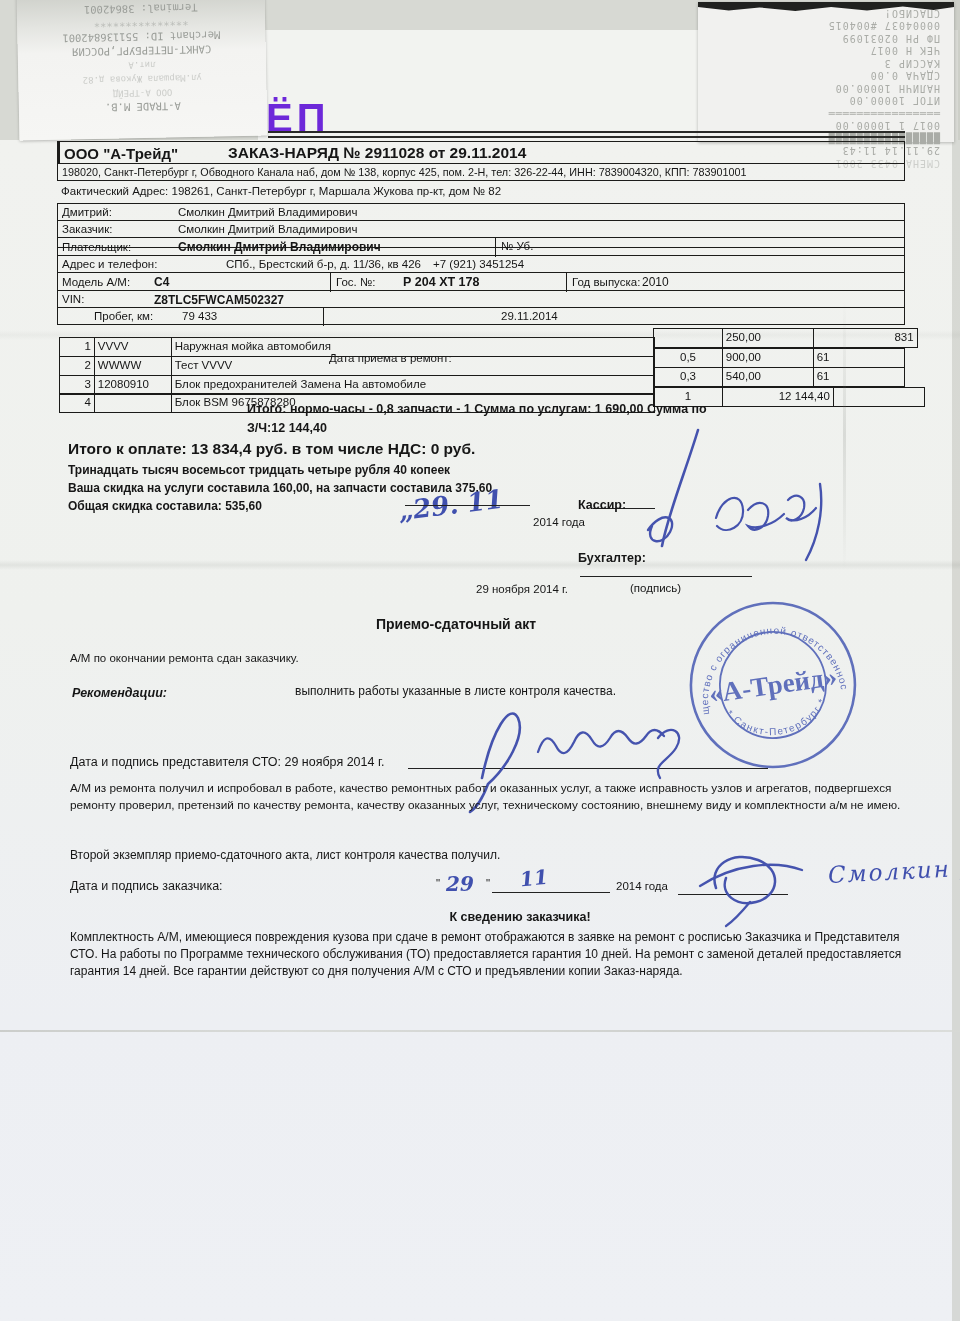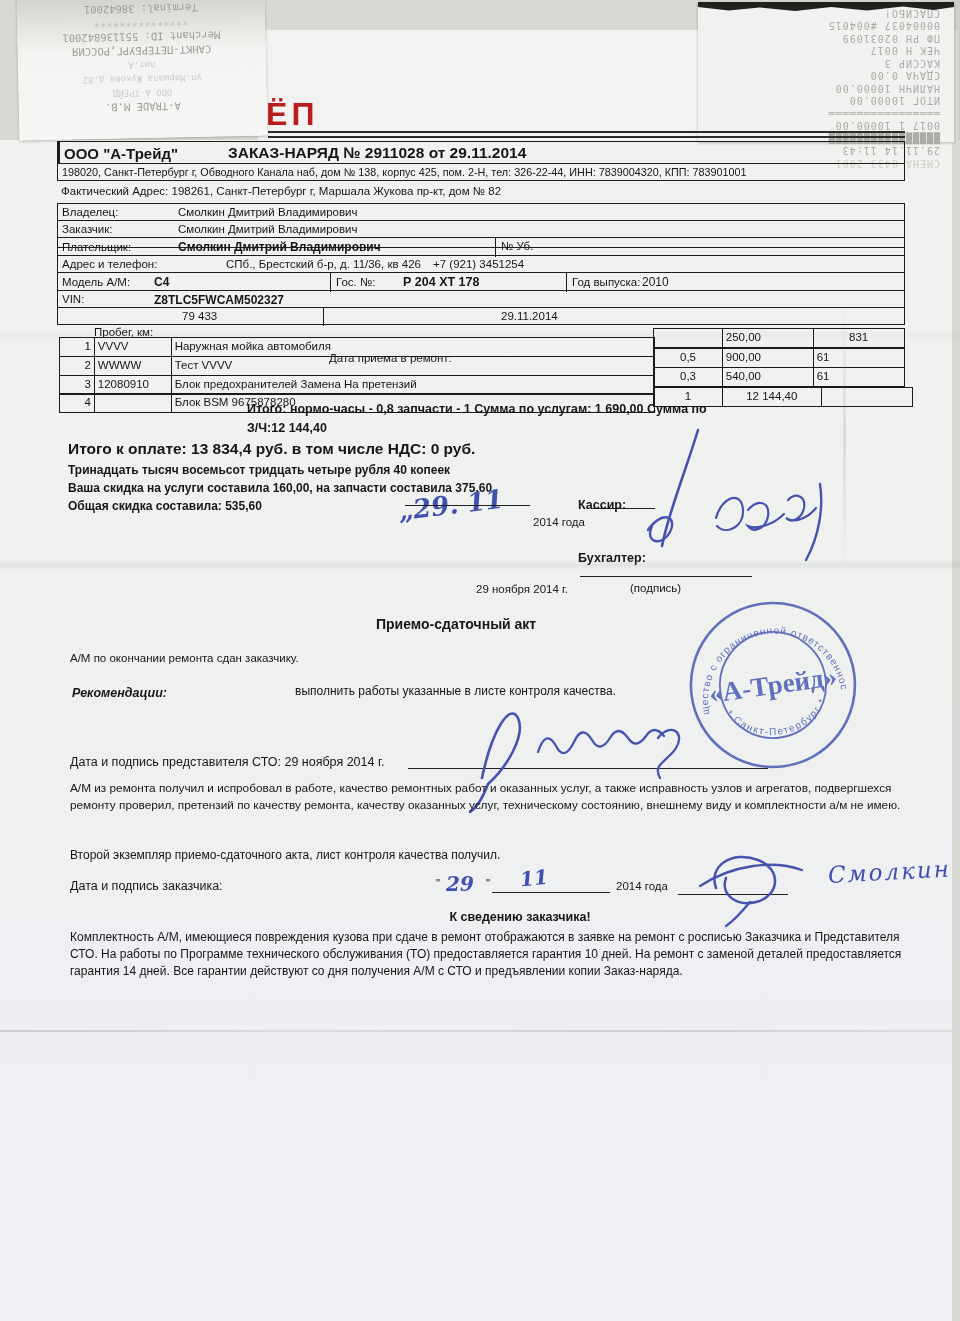--- a/index.html
+++ b/index.html
@@ -24,21 +24,21 @@
   .receipt-left{left:18px;top:-6px;width:248px;height:144px;background:linear-gradient(180deg,#cfd1cb 0%,#e4e5e1 22%,#f3f3f1 40%,#f6f6f4 100%);transform:rotate(-1.2deg);}
   .receipt-left .flip{padding:8px 10px;color:#9b9e99;font-family:"DejaVu Sans Mono",monospace;font-size:10.5px;line-height:14px;text-align:center;}
   .receipt-left .ln:nth-child(2),.receipt-left .ln:nth-child(3),.receipt-left .ln:nth-child(4){opacity:.45;font-size:9px;}
   .receipt-left .ln:nth-child(7){opacity:.55;}
   .receipt-right{left:698px;top:2px;width:256px;height:140px;background:#f1f1ef;}
   .receipt-right .torn{position:absolute;left:0;top:0;width:256px;height:9px;background:#20211f;
     clip-path:polygon(0 0,100% 0,100% 55%,92% 90%,80% 50%,66% 95%,52% 55%,38% 100%,24% 60%,12% 95%,0 55%);}
   .receipt-right .flip{padding:12px 14px 4px;color:#aaaca7;font-family:"DejaVu Sans Mono",monospace;font-size:10px;line-height:12.5px;letter-spacing:1px;}
   .receipt-right .ln:nth-child(1){opacity:.5;}
 
-  .logo-frag{position:absolute;left:266px;top:96px;color:#b91c1c;font-size:32px;font-weight:bold;letter-spacing:4px;font-family:"Liberation Sans",sans-serif;}
+  .logo-frag{position:absolute;left:266px;top:96px;color:#6d28d9;font-size:40px;font-weight:bold;letter-spacing:4px;font-family:"Liberation Sans",sans-serif;}
   .dbl-rule{position:absolute;left:268px;top:131px;width:637px;height:3px;border-top:2px solid #2a2a28;border-bottom:2px solid #2a2a28;}
 
   
   .brow{position:absolute;border:1.4px solid #1c1c1a;box-sizing:border-box;}
   .lbl{position:absolute;font-size:11.5px;color:#161616;white-space:nowrap;}
   .b{font-weight:bold;}
   .vline{position:absolute;width:1.4px;background:#1c1c1a;}
 
   
   .irow{position:absolute;display:flex;}
@@ -108,21 +108,21 @@
   </div>
 
   <div class="brow" style="left:57px;top:163px;width:848px;height:18px;">
     <span class="lbl" style="left:4px;top:2px;font-size:10.8px;">198020, Санкт-Петербург г, Обводного Канала наб, дом № 138, корпус 425, пом. 2-Н, тел: 326-22-44, ИНН: 7839004320, КПП: 783901001</span>
   </div>
 
   <div class="uline" style="left:57px;top:181px;width:848px;height:18px;border-bottom:none;"></div>
   <span class="txt" style="left:61px;top:185px;font-size:11.5px;">Фактический Адрес: 198261, Санкт-Петербург г, Маршала Жукова пр-кт, дом № 82</span>
 
   <div class="brow" style="left:57px;top:203px;width:848px;height:18px;">
-    <span class="lbl" style="left:4px;top:2px;">Владелец:</span>
+    <span class="lbl" style="left:4px;top:2px;">Дмитрий:</span>
     <span class="lbl" style="left:120px;top:2px;">Смолкин Дмитрий Владимирович</span>
   </div>
   <div class="brow" style="left:57px;top:220px;width:848px;height:28px;">
     <span class="lbl" style="left:4px;top:2px;">Заказчик:</span>
     <span class="lbl" style="left:120px;top:2px;">Смолкин Дмитрий Владимирович</span>
   </div>
   <div class="brow" style="left:57px;top:237px;width:848px;height:19px;text-align:center;">
     <span class="lbl" style="left:4px;top:3px;">Плательщик:</span>
     <span class="lbl b" style="left:120px;top:2px;font-size:12px;">Смолкин Дмитрий Владимирович</span>
     <div class="vline" style="left:437px;top:0;height:19px;"></div>
@@ -142,68 +142,68 @@
     <span class="lbl b" style="left:345px;top:2px;font-size:12.5px;">Р 204 ХТ 178</span>
     <div class="vline" style="left:508px;top:0;height:19px;"></div>
     <span class="lbl" style="left:514px;top:3px;">Год выпуска:</span>
     <span class="lbl" style="left:584px;top:2px;font-size:12px;">2010</span>
   </div>
   <div class="brow" style="left:57px;top:290px;width:848px;height:18px;">
     <span class="lbl" style="left:4px;top:2px;">VIN:</span>
     <span class="lbl b" style="left:96px;top:2px;font-size:12px;">Z8TLC5FWCAM502327</span>
   </div>
   <div class="brow" style="left:57px;top:307px;width:848px;height:18px;">
-    <span class="lbl" style="left:4px;top:18px;padding-left:32px;">Пробег, км:</span>
+    <span class="lbl" style="left:4px;top:2px;padding-left:32px;">Пробег, км:</span>
     <span class="lbl" style="left:124px;top:2px;">79 433</span>
     <div class="vline" style="left:265px;top:0;height:18px;"></div>
     <span class="lbl" style="left:271px;top:2px;margin-top:42px;">Дата приема в ремонт:</span>
     <span class="lbl" style="left:443px;top:2px;">29.11.2014</span>
   </div>
 
   <div id="items-left" style="position:absolute;left:59px;top:337px;">
       <div class="irow" style="top: 0px; left: 0px;">
         <div class="ic" style="width: 36px; text-align: right;">1</div>
         <div class="ic" style="width: 78px; text-align: left;">VVVV</div>
         <div class="ic" style="width: 484px; text-align: left;">Наружная мойка автомобиля</div>
       </div>
       <div class="irow" style="top: 18.8px; left: 0px;">
         <div class="ic" style="width: 36px; text-align: right;">2</div>
         <div class="ic" style="width: 78px; text-align: left;">WWWW</div>
         <div class="ic" style="width: 484px; text-align: left;">Тест VVVV</div>
       </div>
       <div class="irow" style="top: 37.6px; left: 0px;">
         <div class="ic" style="width: 36px; text-align: right;">3</div>
         <div class="ic" style="width: 78px; text-align: left;">12080910</div>
-        <div class="ic" style="width: 484px; text-align: left;">Блок предохранителей Замена На претензий</div>
+        <div class="ic" style="width: 484px; text-align: left;">Блок предохранителей Замена На автомобиле</div>
       </div>
       <div class="irow" style="top: 56.4px; left: 0px;">
         <div class="ic" style="width: 36px; text-align: right;">4</div>
         <div class="ic" style="width: 78px; text-align: left;"></div>
         <div class="ic" style="width: 484px; text-align: left;">Блок BSM 9675878280</div>
       </div>
     </div>
   <div id="items-right" style="position:absolute;left:653px;top:328px;">
       <div class="irow" style="top: 0px; left: 0px;">
         <div class="ic" style="width: 70px; text-align: center;"></div>
         <div class="ic" style="width: 92px; text-align: left;">250,00</div>
-        <div class="ic" style="width: 92px; text-align: center;">831</div>
+        <div class="ic" style="width: 105px; text-align: right;">831</div>
       </div>
       <div class="irow" style="top: 19.5px; left: 0px;">
         <div class="ic" style="width: 70px; text-align: center;">0,5</div>
         <div class="ic" style="width: 92px; text-align: left;">900,00</div>
         <div class="ic" style="width: 92px; text-align: left;">61</div>
       </div>
       <div class="irow" style="top: 39px; left: 0px;">
         <div class="ic" style="width: 70px; text-align: center;">0,3</div>
         <div class="ic" style="width: 92px; text-align: left;">540,00</div>
         <div class="ic" style="width: 92px; text-align: left;">61</div>
       </div>
       <div class="irow" style="top: 58.5px; left: 0px;">
         <div class="ic" style="width: 70px; text-align: center;">1</div>
-        <div class="ic" style="width: 100px; text-align: center;">12 144,40</div>
+        <div class="ic" style="width: 112px; text-align: right;">12 144,40</div>
         <div class="ic" style="width: 92px; text-align: left;"></div>
       </div>
     </div>
 
   <span class="txt b" style="left:247px;top:402px;font-size:12.5px;">Итого: нормо-часы - 0,8 запчасти - 1   Сумма по услугам: 1 690,00 Сумма по</span>
   <span class="txt b" style="left:247px;top:421px;font-size:12.5px;">З/Ч:12 144,40</span>
   <span class="txt b" style="left:68px;top:440px;font-size:15.5px;">Итого к оплате: 13 834,4 руб. в том числе НДС: 0 руб.</span>
   <span class="txt b" style="left:68px;top:463px;font-size:12px;">Тринадцать тысяч восемьсот тридцать четыре рубля 40 копеек</span>
   <span class="txt b" style="left:68px;top:481px;font-size:12px;">Ваша скидка на услуги составила 160,00, на запчасти составила 375,60</span>
   <span class="txt b" style="left:68px;top:499px;font-size:12px;">Общая скидка составила: 535,60</span>

